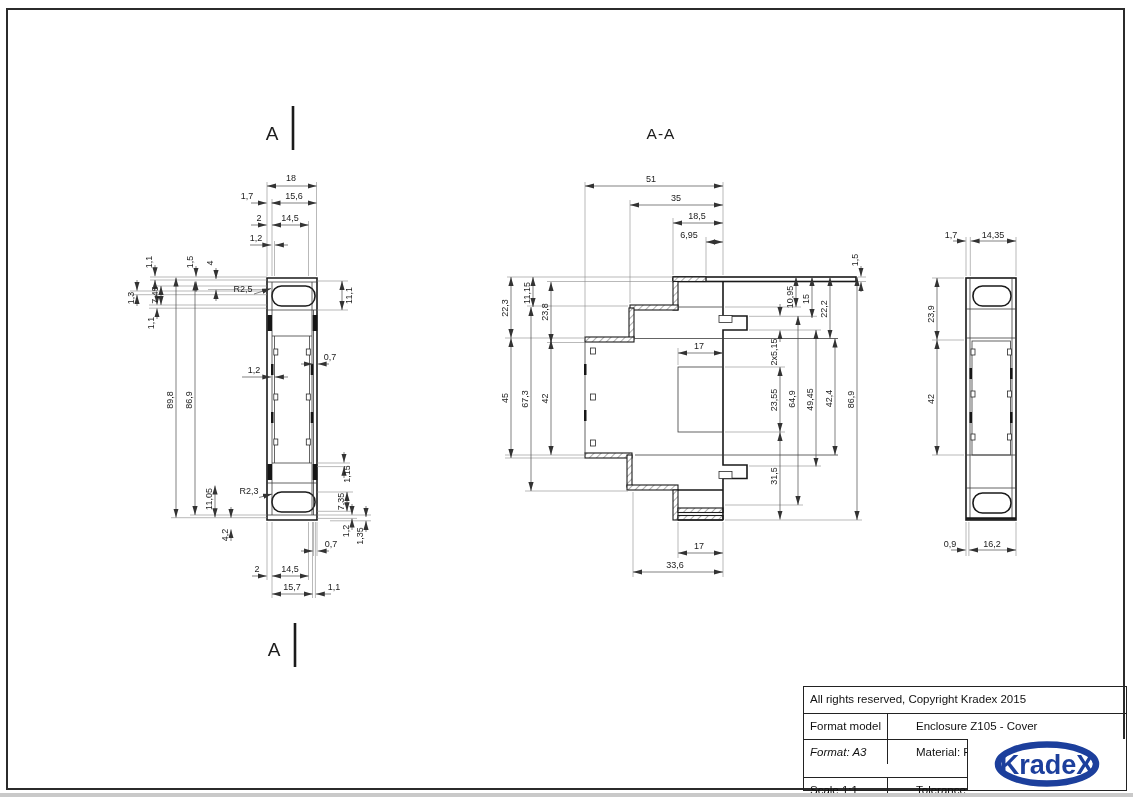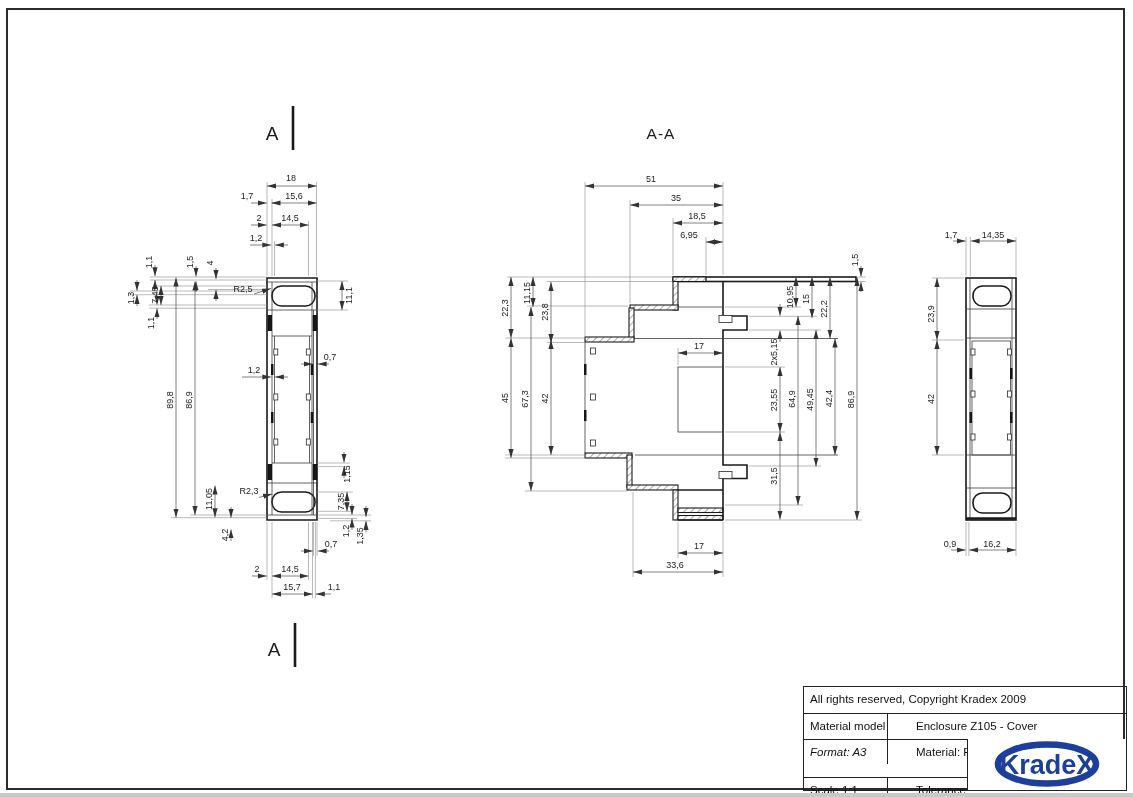--- a/index.html
+++ b/index.html
@@ -288,24 +288,24 @@
       <text class="dt" x="933.5" y="314" transform="rotate(-90 933.5 314)">23,9</text>
       <text class="dt" x="933.5" y="399" transform="rotate(-90 933.5 399)">42</text>
       <text class="dt" x="950" y="546.5">0,9</text>
       <text class="dt" x="992" y="546.5">16,2</text>
     </g>
   </svg>
 
   
   <div id="tblock">
     <div class="tb-row" style="height:26px;">
-      <div class="tb-cell" style="width:100%;">All rights reserved, Copyright Kradex 2009</div>
+      <div class="tb-cell" style="width:100%;">All rights reserved, Copyright Kradex 2015</div>
     </div>
     <div class="tb-row" style="height:26px;">
-      <div class="tb-cell" style="width:83px;">Material model</div>
+      <div class="tb-cell" style="width:83px;">Format model</div>
       <div class="tb-cell bl" style="flex:1;">Enclosure Z105 - Cover</div>
     </div>
     <div class="tb-row" style="height:25px;">
       <div class="tb-cell" style="width:83px;font-style:italic;">Format: A3</div>
       <div class="tb-cell bl" style="width:81px;">Material: PS, ABS</div>
     </div>
     <div class="tb-row" style="height:25.5px;margin-top:13px;">
       <div class="tb-cell" style="width:83px;">Scale 1:1</div>
       <div class="tb-cell bl" style="width:81px;">Tolerance: +/- 0.8</div>
     </div>

